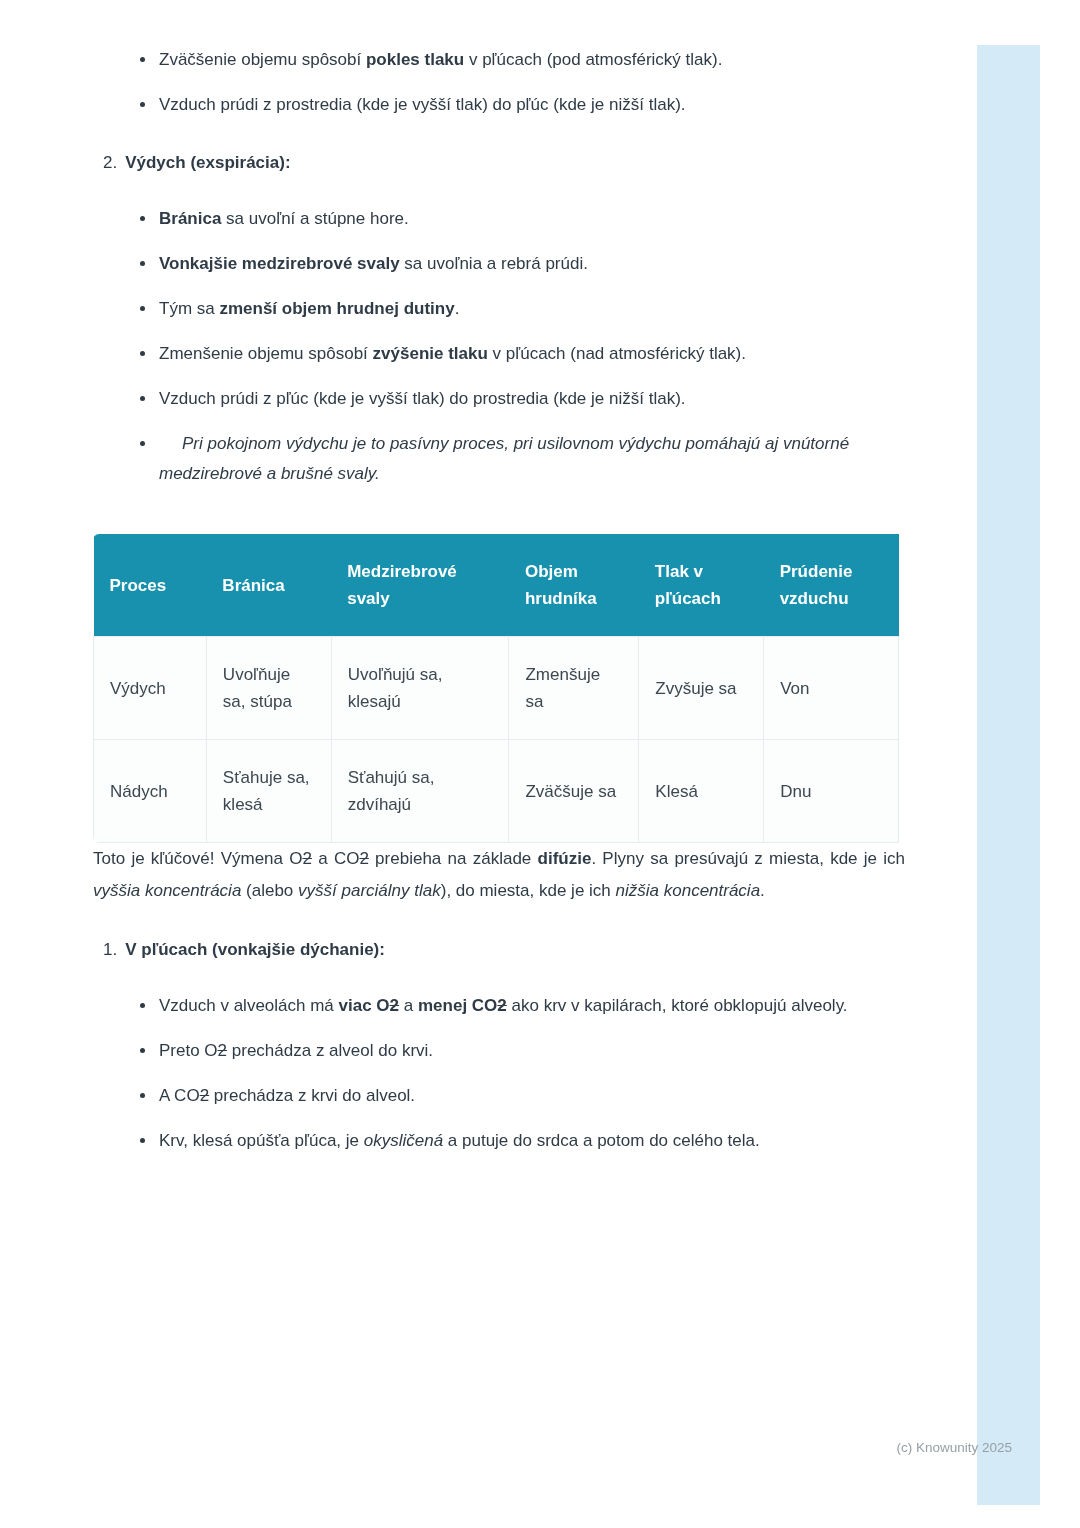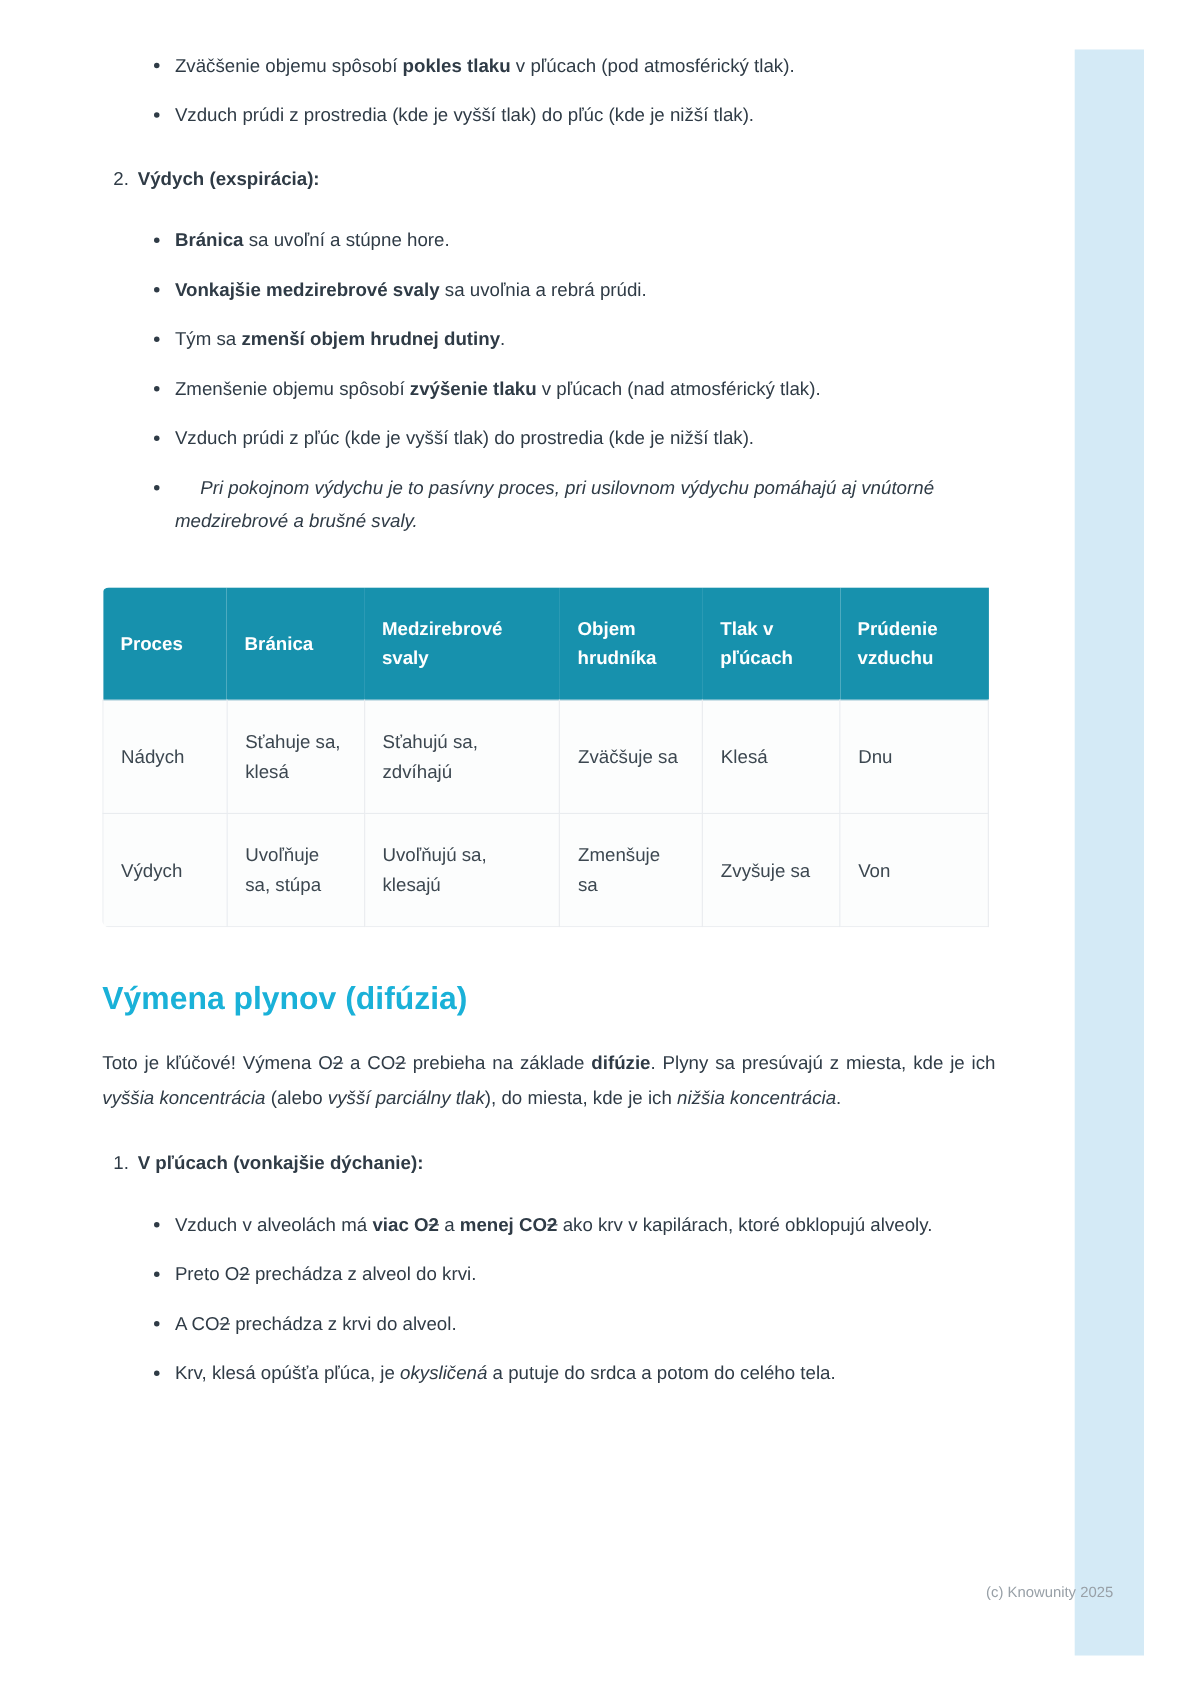--- a/index.html
+++ b/index.html
@@ -149,40 +149,39 @@
               <th>Proces</th>
               <th>Bránica</th>
               <th>Medzirebrové svaly</th>
               <th>Objem hrudníka</th>
               <th>Tlak v pľúcach</th>
               <th>Prúdenie vzduchu</th>
             </tr>
         </thead>
         <tbody id="table-body">
             <tr>
+              <td>Výdych</td>
+              <td>Uvoľňuje sa, stúpa</td>
+              <td>Uvoľňujú sa, klesajú</td>
+              <td>Zmenšuje sa</td>
+              <td>Zvyšuje sa</td>
+              <td>Von</td>
+            </tr>
+            <tr>
               <td>Nádych</td>
               <td>Sťahuje sa, klesá</td>
               <td>Sťahujú sa, zdvíhajú</td>
               <td>Zväčšuje sa</td>
               <td>Klesá</td>
               <td>Dnu</td>
             </tr>
-            <tr>
-              <td>Výdych</td>
-              <td>Uvoľňuje sa, stúpa</td>
-              <td>Uvoľňujú sa, klesajú</td>
-              <td>Zmenšuje sa</td>
-              <td>Zvyšuje sa</td>
-              <td>Von</td>
-            </tr>
           </tbody>
       </table>
     </div>
 
-    <h2 class="accent-heading">Výmena plynov (difúzia)</h2>
 
     <p class="justified"><span>Toto je kľúčové! Výmena O</span><span style="text-decoration: line-through;">2</span><span> a CO</span><span style="text-decoration: line-through;">2</span><span> prebieha na základe </span><span style="font-weight: 700;">difúzie</span><span>. Plyny sa presúvajú z miesta, kde je ich </span><span style="font-style: italic;">vyššia koncentrácia</span><span> (alebo </span><span style="font-style: italic;">vyšší parciálny tlak</span><span>), do miesta, kde je ich </span><span style="font-style: italic;">nižšia koncentrácia</span><span>.</span></p>
 
     <div class="numbered-heading">
       <span class="num">1.</span><span class="ttl">V pľúcach (vonkajšie dýchanie):</span>
     </div>
 
     <ul class="bullets">
         <li><span>Vzduch v alveolách má </span><span style="font-weight: 700;">viac O</span><span style="font-weight: 700; text-decoration: line-through;">2</span><span> a </span><span style="font-weight: 700;">menej CO</span><span style="font-weight: 700; text-decoration: line-through;">2</span><span> ako krv v kapilárach, ktoré obklopujú alveoly.</span></li>
         <li><span>Preto O</span><span style="text-decoration: line-through;">2</span><span> prechádza z alveol do krvi.</span></li>

